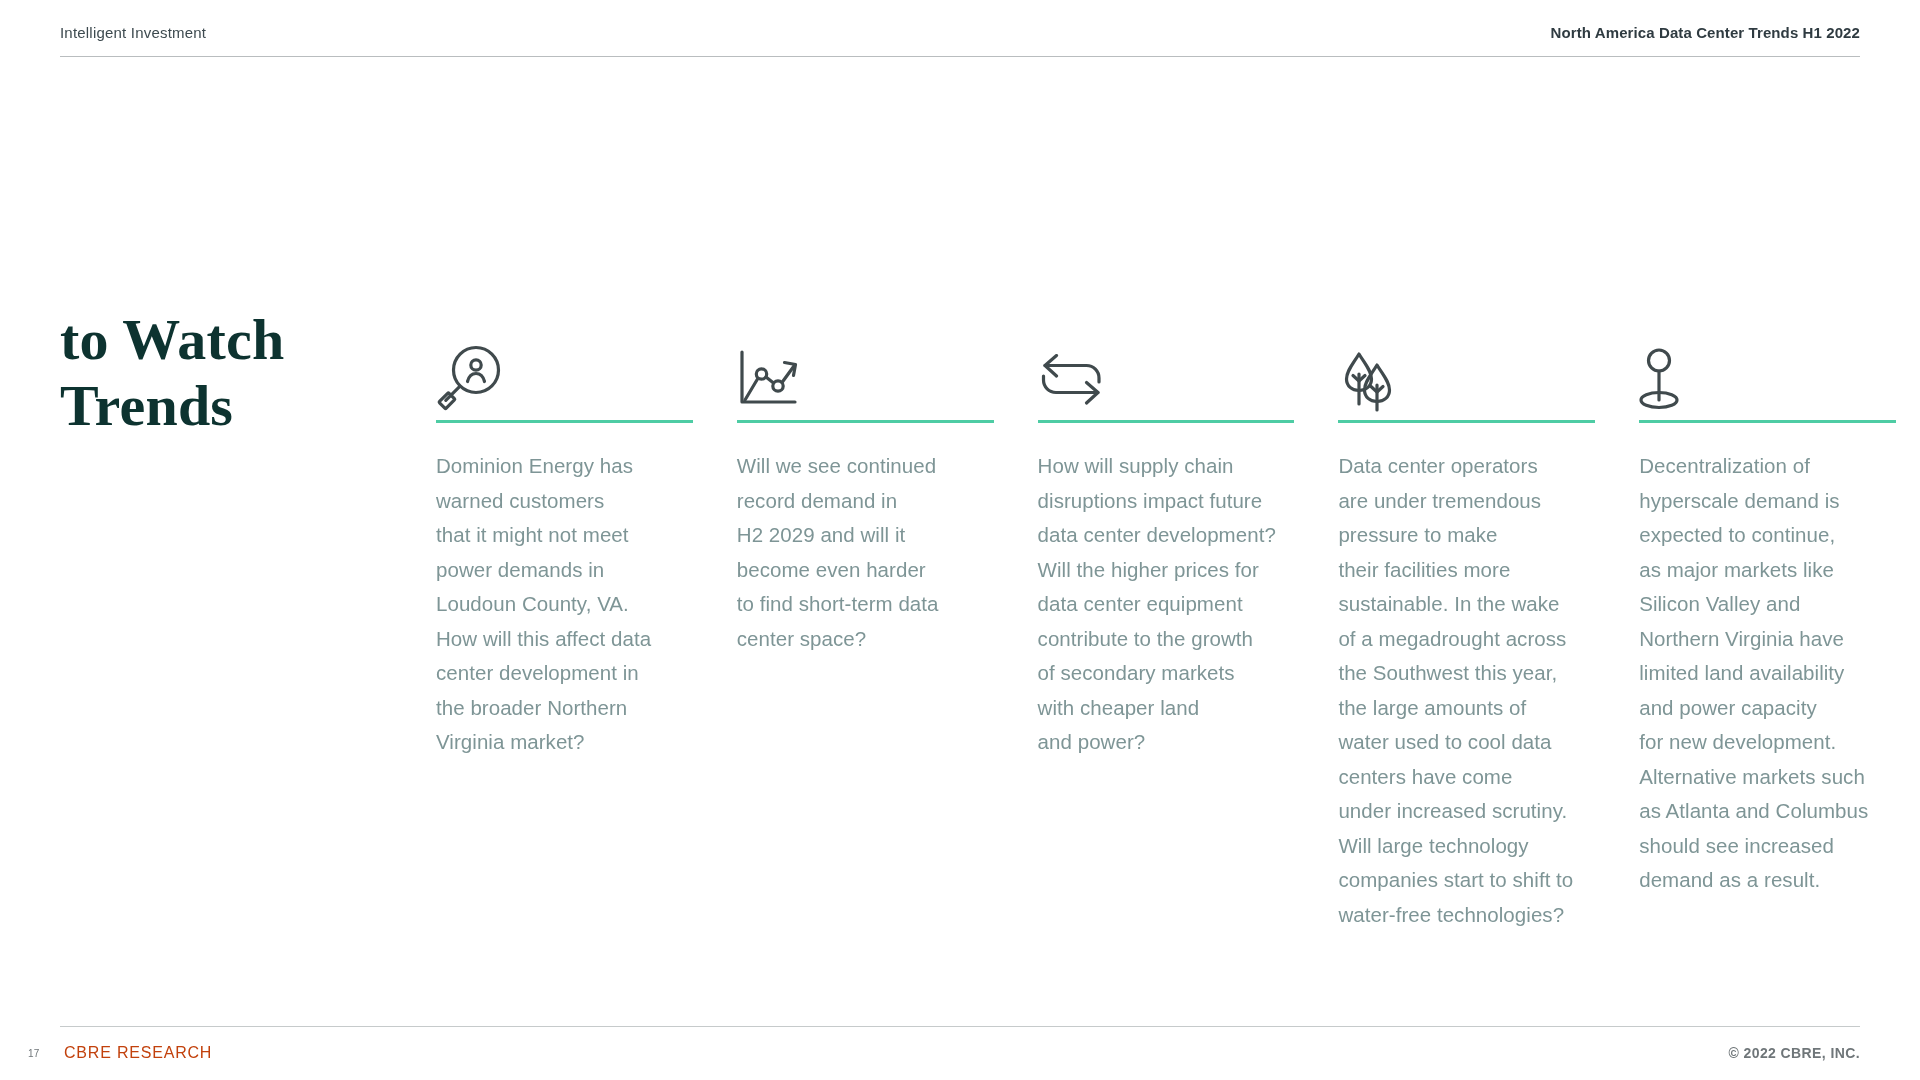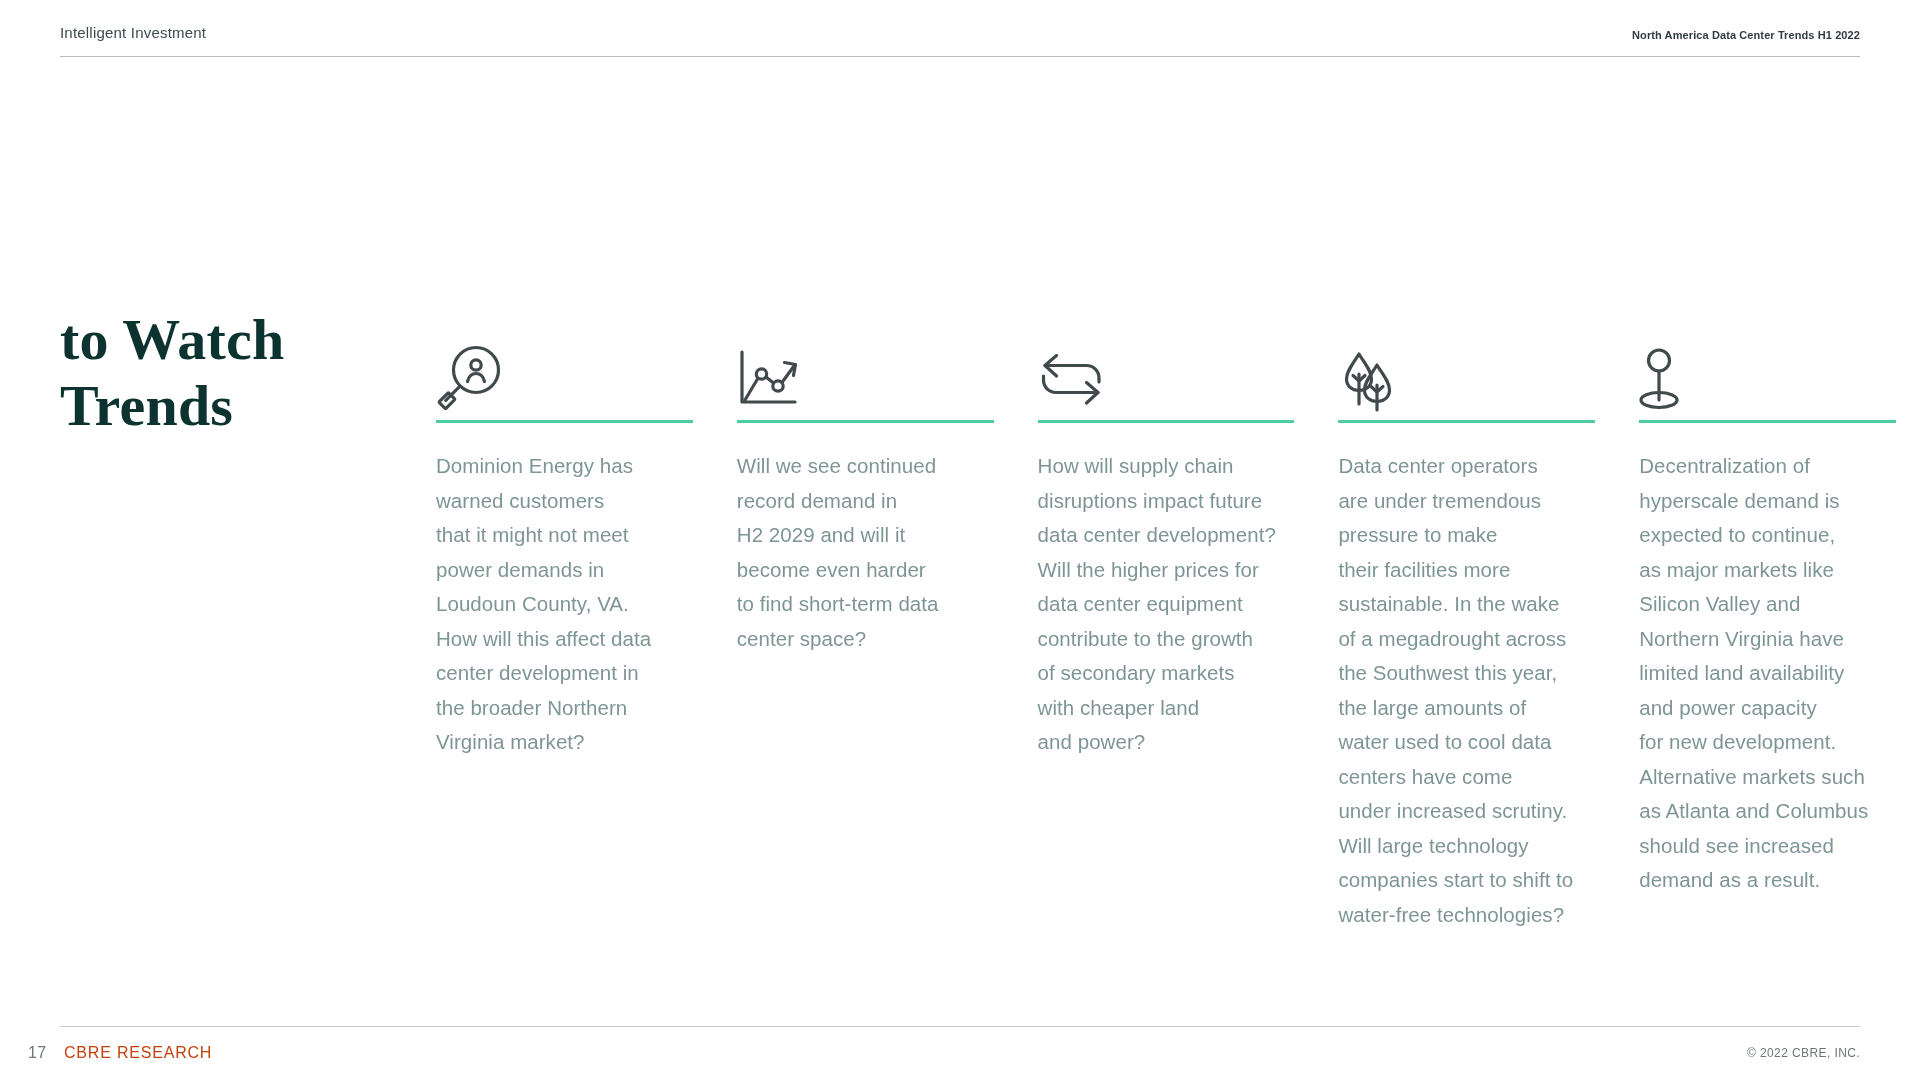--- a/index.html
+++ b/index.html
@@ -14,21 +14,21 @@
   
   .header {
     position:absolute; left:60px; top:24px; width:1800px;
     display:flex; justify-content:space-between; align-items:flex-end;
   }
   .header-left {
     font-size:15px; font-weight:400; color:#3d4a4f;
     letter-spacing:0.2px;
   }
   .header-right {
-    font-size:11px; font-weight:700; color:#2f3b41;
+    font-size:15px; font-weight:700; color:#2f3b41;
     letter-spacing:0.1px;
   }
   .header-rule {
     position:absolute; left:60px; top:56px; width:1800px; height:1px;
     background:#b9bdbf;
   }
 
   
   .title {
     position:absolute; left:60px; top:307px; width:330px;
@@ -75,29 +75,29 @@
   
   .footer-rule {
     position:absolute; left:60px; top:1026px; width:1800px; height:1px;
     background:#c6cacb;
   }
   .footer {
     position:absolute; left:28px; top:1044px; width:1832px;
     display:flex; align-items:center;
   }
   .footer-page {
-    font-size:16px; color:#6f7679; letter-spacing:0.3px;
+    font-size:10px; color:#6f7679; letter-spacing:0.3px;
     width:36px;
   }
   .footer-label {
     font-size:16px; color:#c2410c; letter-spacing:0.8px;
   }
   .footer-copy {
     margin-left:auto;
-    font-size:12px; color:#6f7679; letter-spacing:0.4px;
+    font-size:14px; color:#6f7679; letter-spacing:0.4px;font-weight:bold;
   }
 </style>
 </head>
 <body>
 
 <div class="slide">
 
   <div class="header">
     <div class="header-left">Intelligent Investment</div>
     <div class="header-right">North America Data Center Trends H1 2022</div>

